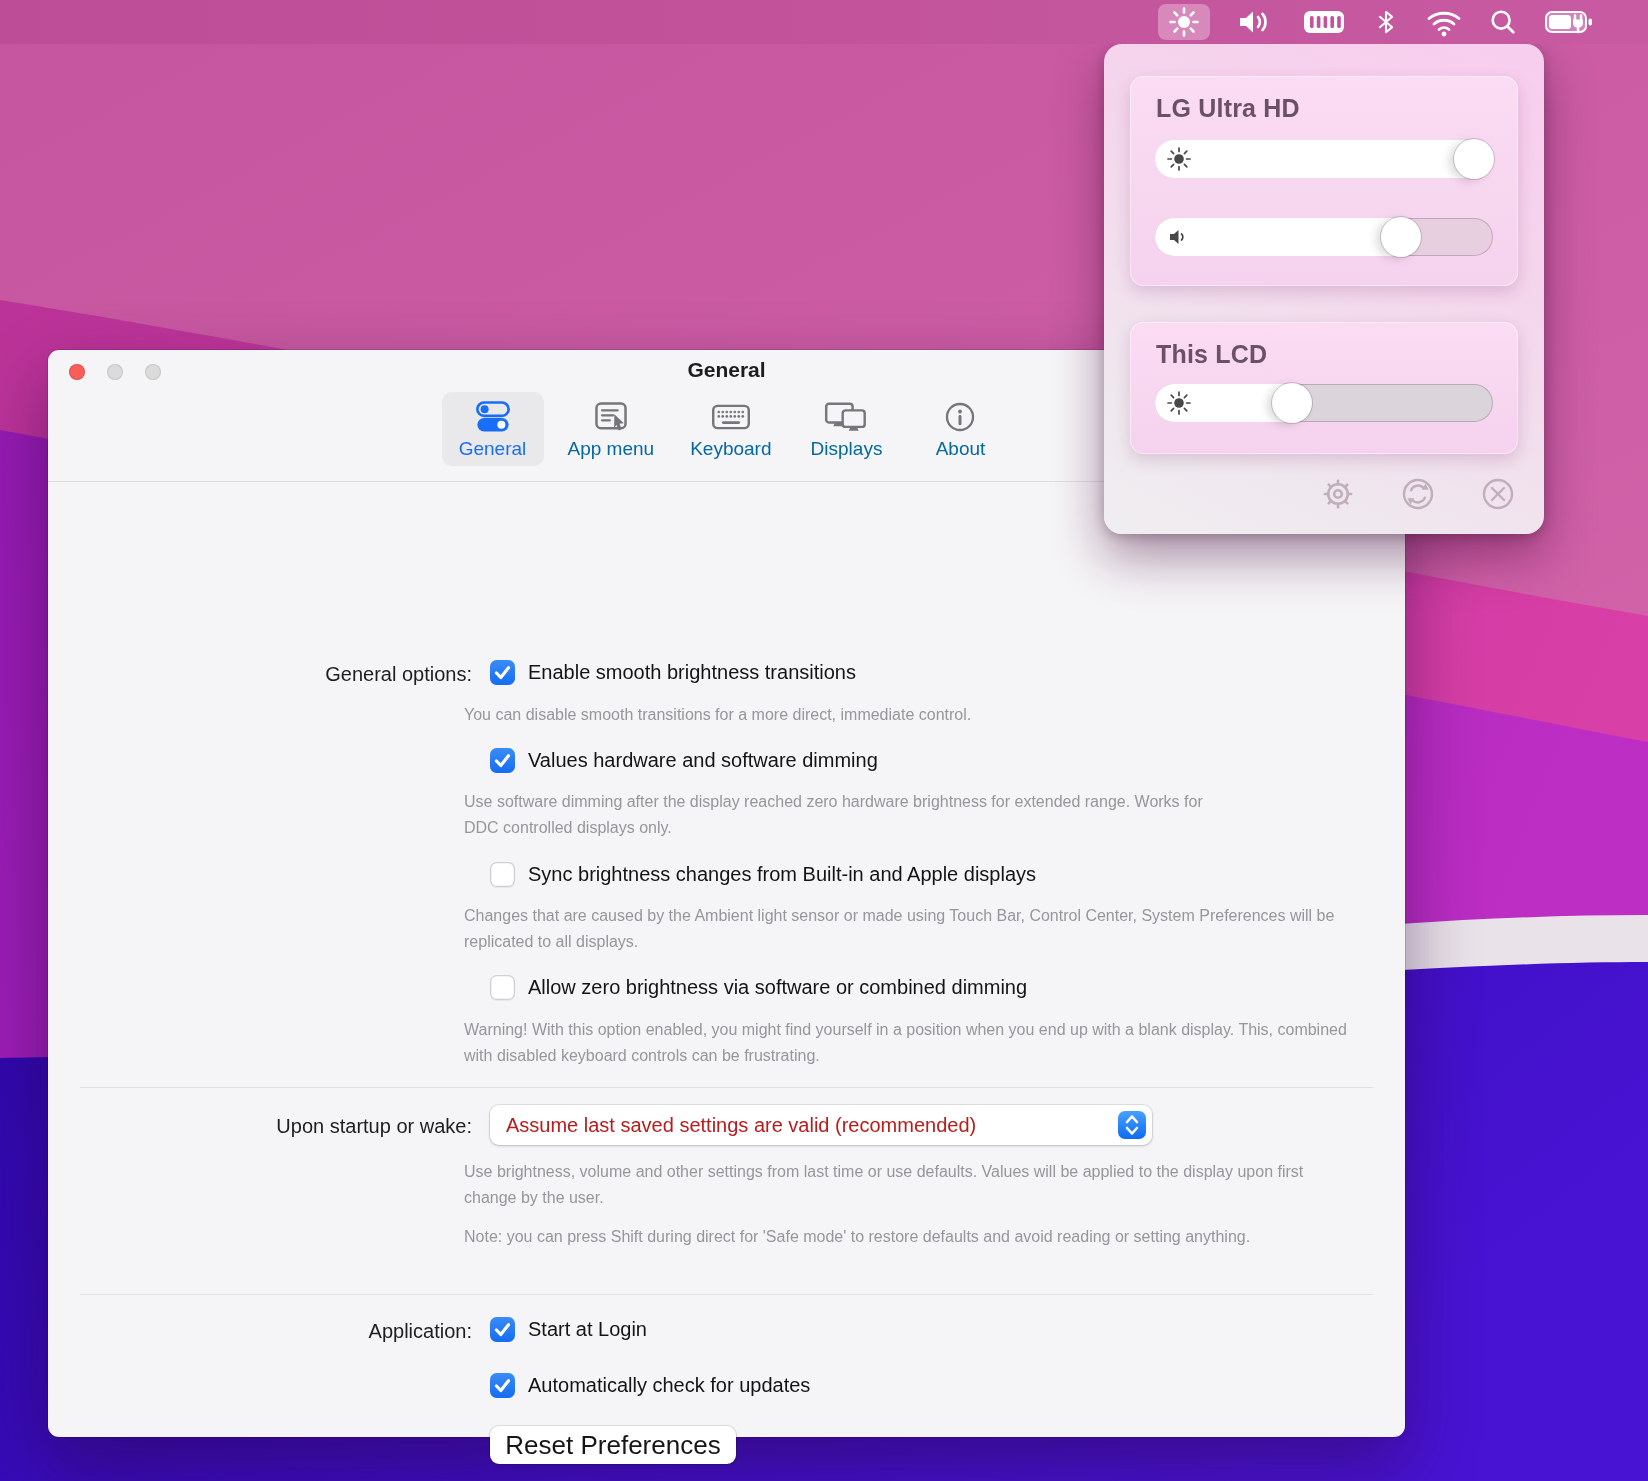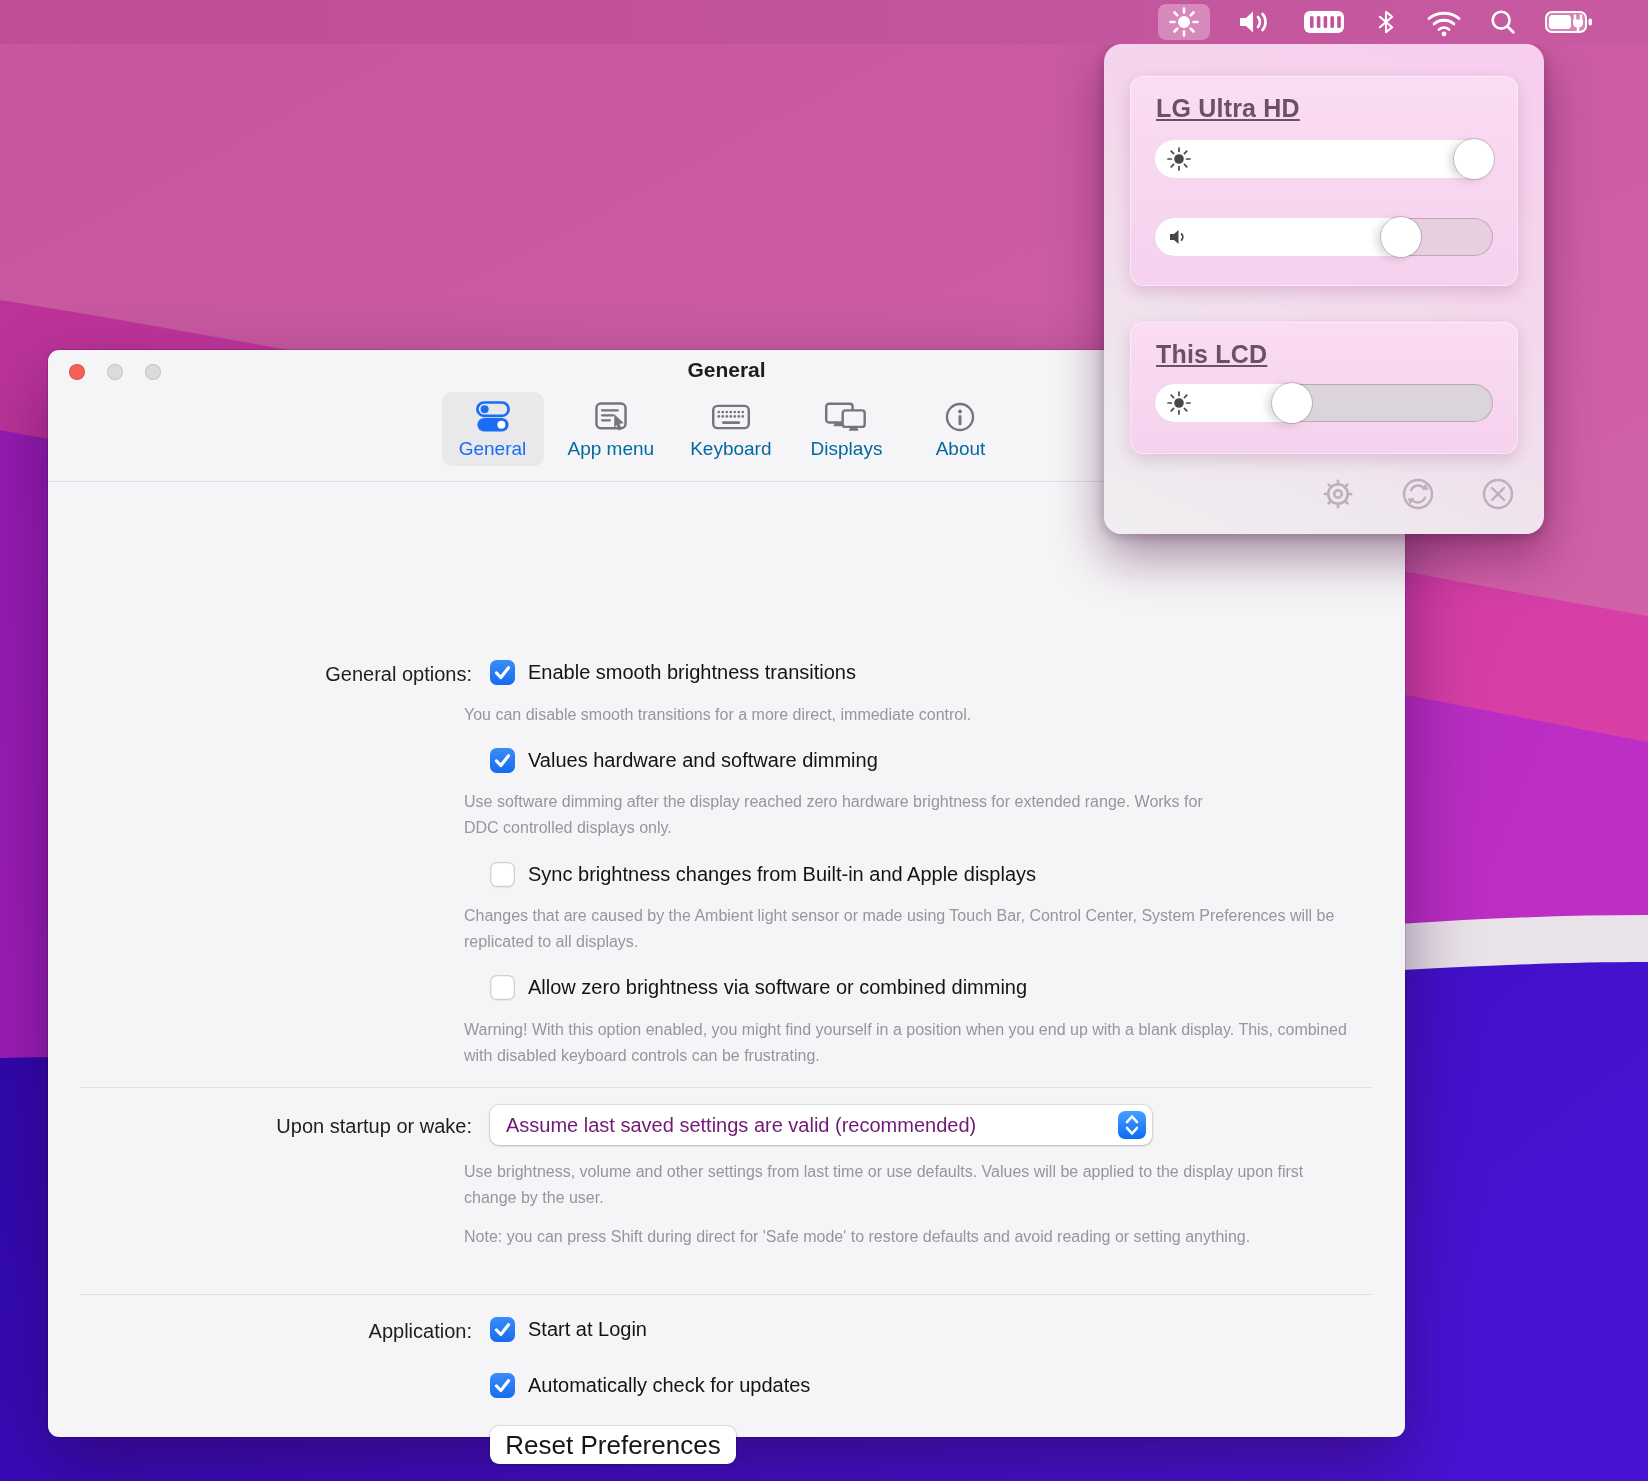--- a/index.html
+++ b/index.html
@@ -17,21 +17,21 @@
   
   .popover{position:absolute;left:1104px;top:44px;width:440px;height:490px;z-index:20;
            border-radius:18px;
            background:linear-gradient(205deg,#f8cdee 0%,#f4d6ec 38%,#efe7ee 78%,#f0eef0 100%);
            box-shadow:0 22px 50px rgba(70,8,60,.45),0 3px 12px rgba(0,0,0,.22);}
   .dcard{position:absolute;left:26px;width:388px;border-radius:14px;
          background:linear-gradient(180deg,#fadcf3,#f5d2ee);
          box-shadow:inset 0 0 0 1px rgba(255,255,255,.45),0 6px 16px rgba(120,30,100,.18);}
   .dcard.c1{top:32px;height:210px;}
   .dcard.c2{top:278px;height:132px;}
-  .dtitle{position:absolute;left:26px;top:18px;font-size:25px;font-weight:bold;color:#6a5168;letter-spacing:.2px;text-decoration:underline;}
+  .dtitle{position:absolute;left:26px;top:18px;font-size:25px;font-weight:bold;color:#6a5168;letter-spacing:.2px;}
   .track{position:absolute;left:25px;width:338px;height:38px;border-radius:19px;
          box-shadow:inset 0 0 0 1px rgba(100,60,90,.28);}
   .track .fill{position:absolute;left:0;top:0;bottom:0;width:calc(var(--v)*1%);
                background:#fff;border-radius:19px;}
   .track .knob{position:absolute;top:-1px;width:40px;height:40px;border-radius:50%;background:#fff;
                left:clamp(-1px,calc(var(--v)*1% - 38px),calc(100% - 39px));
                box-shadow:0 0 0 1px rgba(0,0,0,.16),-5px 2px 9px rgba(0,0,0,.14);}
   .track .sicon{position:absolute;left:12px;top:7px;width:24px;height:24px;z-index:2;}
   .t-b1{top:64px;background:#fff;}
   .t-vol{top:142px;background:#e7cfe0;}
@@ -63,21 +63,21 @@
             font-size:20px;color:#1e1e20;}
   .checkrow{position:absolute;left:442px;display:flex;align-items:center;gap:13px;}
   .cbox{width:25px;height:25px;border-radius:6.5px;display:flex;align-items:center;justify-content:center;}
   .cbox.on{background:linear-gradient(180deg,#3a8cf8,#166cf0);}
   .cbox.off{background:#fff;box-shadow:inset 0 0 0 1.3px #cfcfd4,0 1px 1px rgba(0,0,0,.06);}
   .clabel{font-size:20px;color:#141416;}
   .desc{position:absolute;left:416px;font-size:16px;line-height:26px;color:#96969b;}
   .hr{position:absolute;left:32px;right:32px;height:1px;background:#e2e1e4;}
   .selectbox{position:absolute;left:442px;top:623px;width:662px;height:40px;background:#fff;
              border-radius:9px;box-shadow:0 0 0 1px rgba(0,0,0,.08),0 1px 3px rgba(0,0,0,.18);}
-  .selectbox .sv{position:absolute;left:16px;top:0;line-height:40px;font-size:20px;color:#701a75;}
+  .selectbox .sv{position:absolute;left:16px;top:0;line-height:40px;font-size:20px;color:#b91c1c;}
   .chev{position:absolute;right:6px;top:6px;width:28px;height:28px;border-radius:7px;
         background:linear-gradient(180deg,#47a0ff,#0e6bf4);
         display:flex;align-items:center;justify-content:center;}
   .resetbtn{position:absolute;left:442px;top:944px;width:246px;height:38px;background:#fff;
             border-radius:9px;box-shadow:0 0 0 1px rgba(0,0,0,.08),0 1px 3px rgba(0,0,0,.18);
             font-size:26px;color:#161618;text-align:center;line-height:38px;}
 </style>
 </head>
 <body>
 

